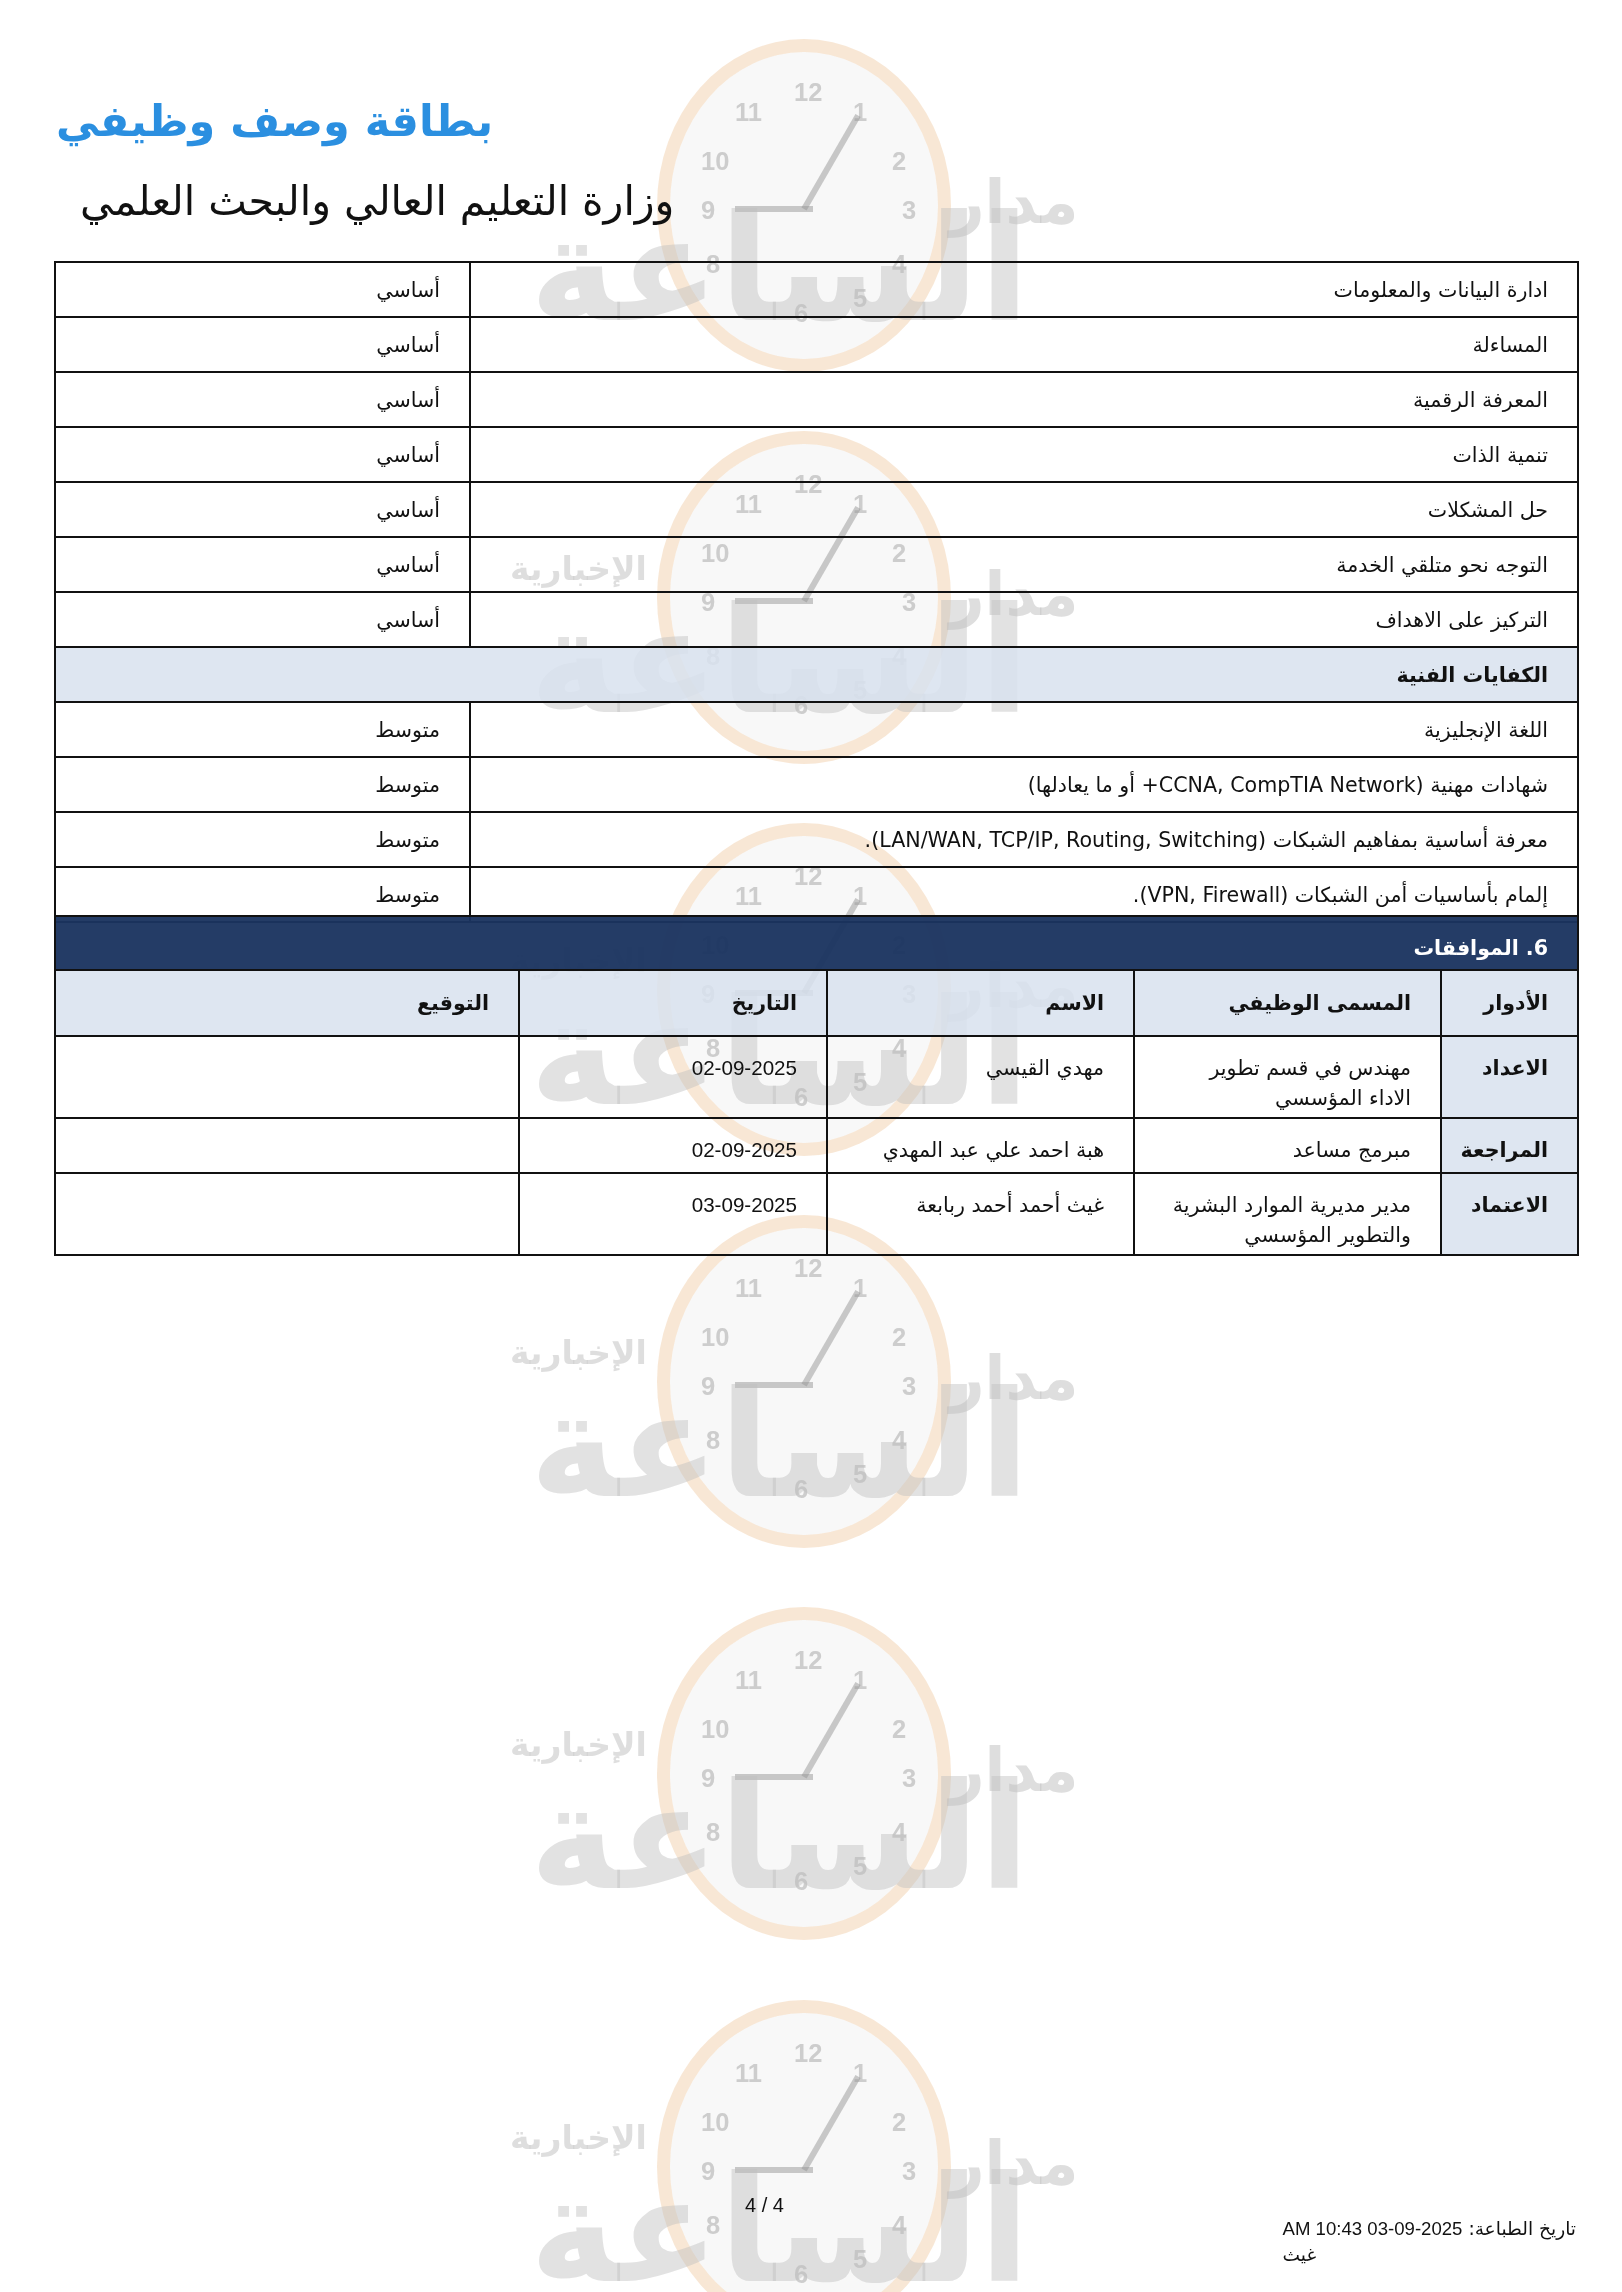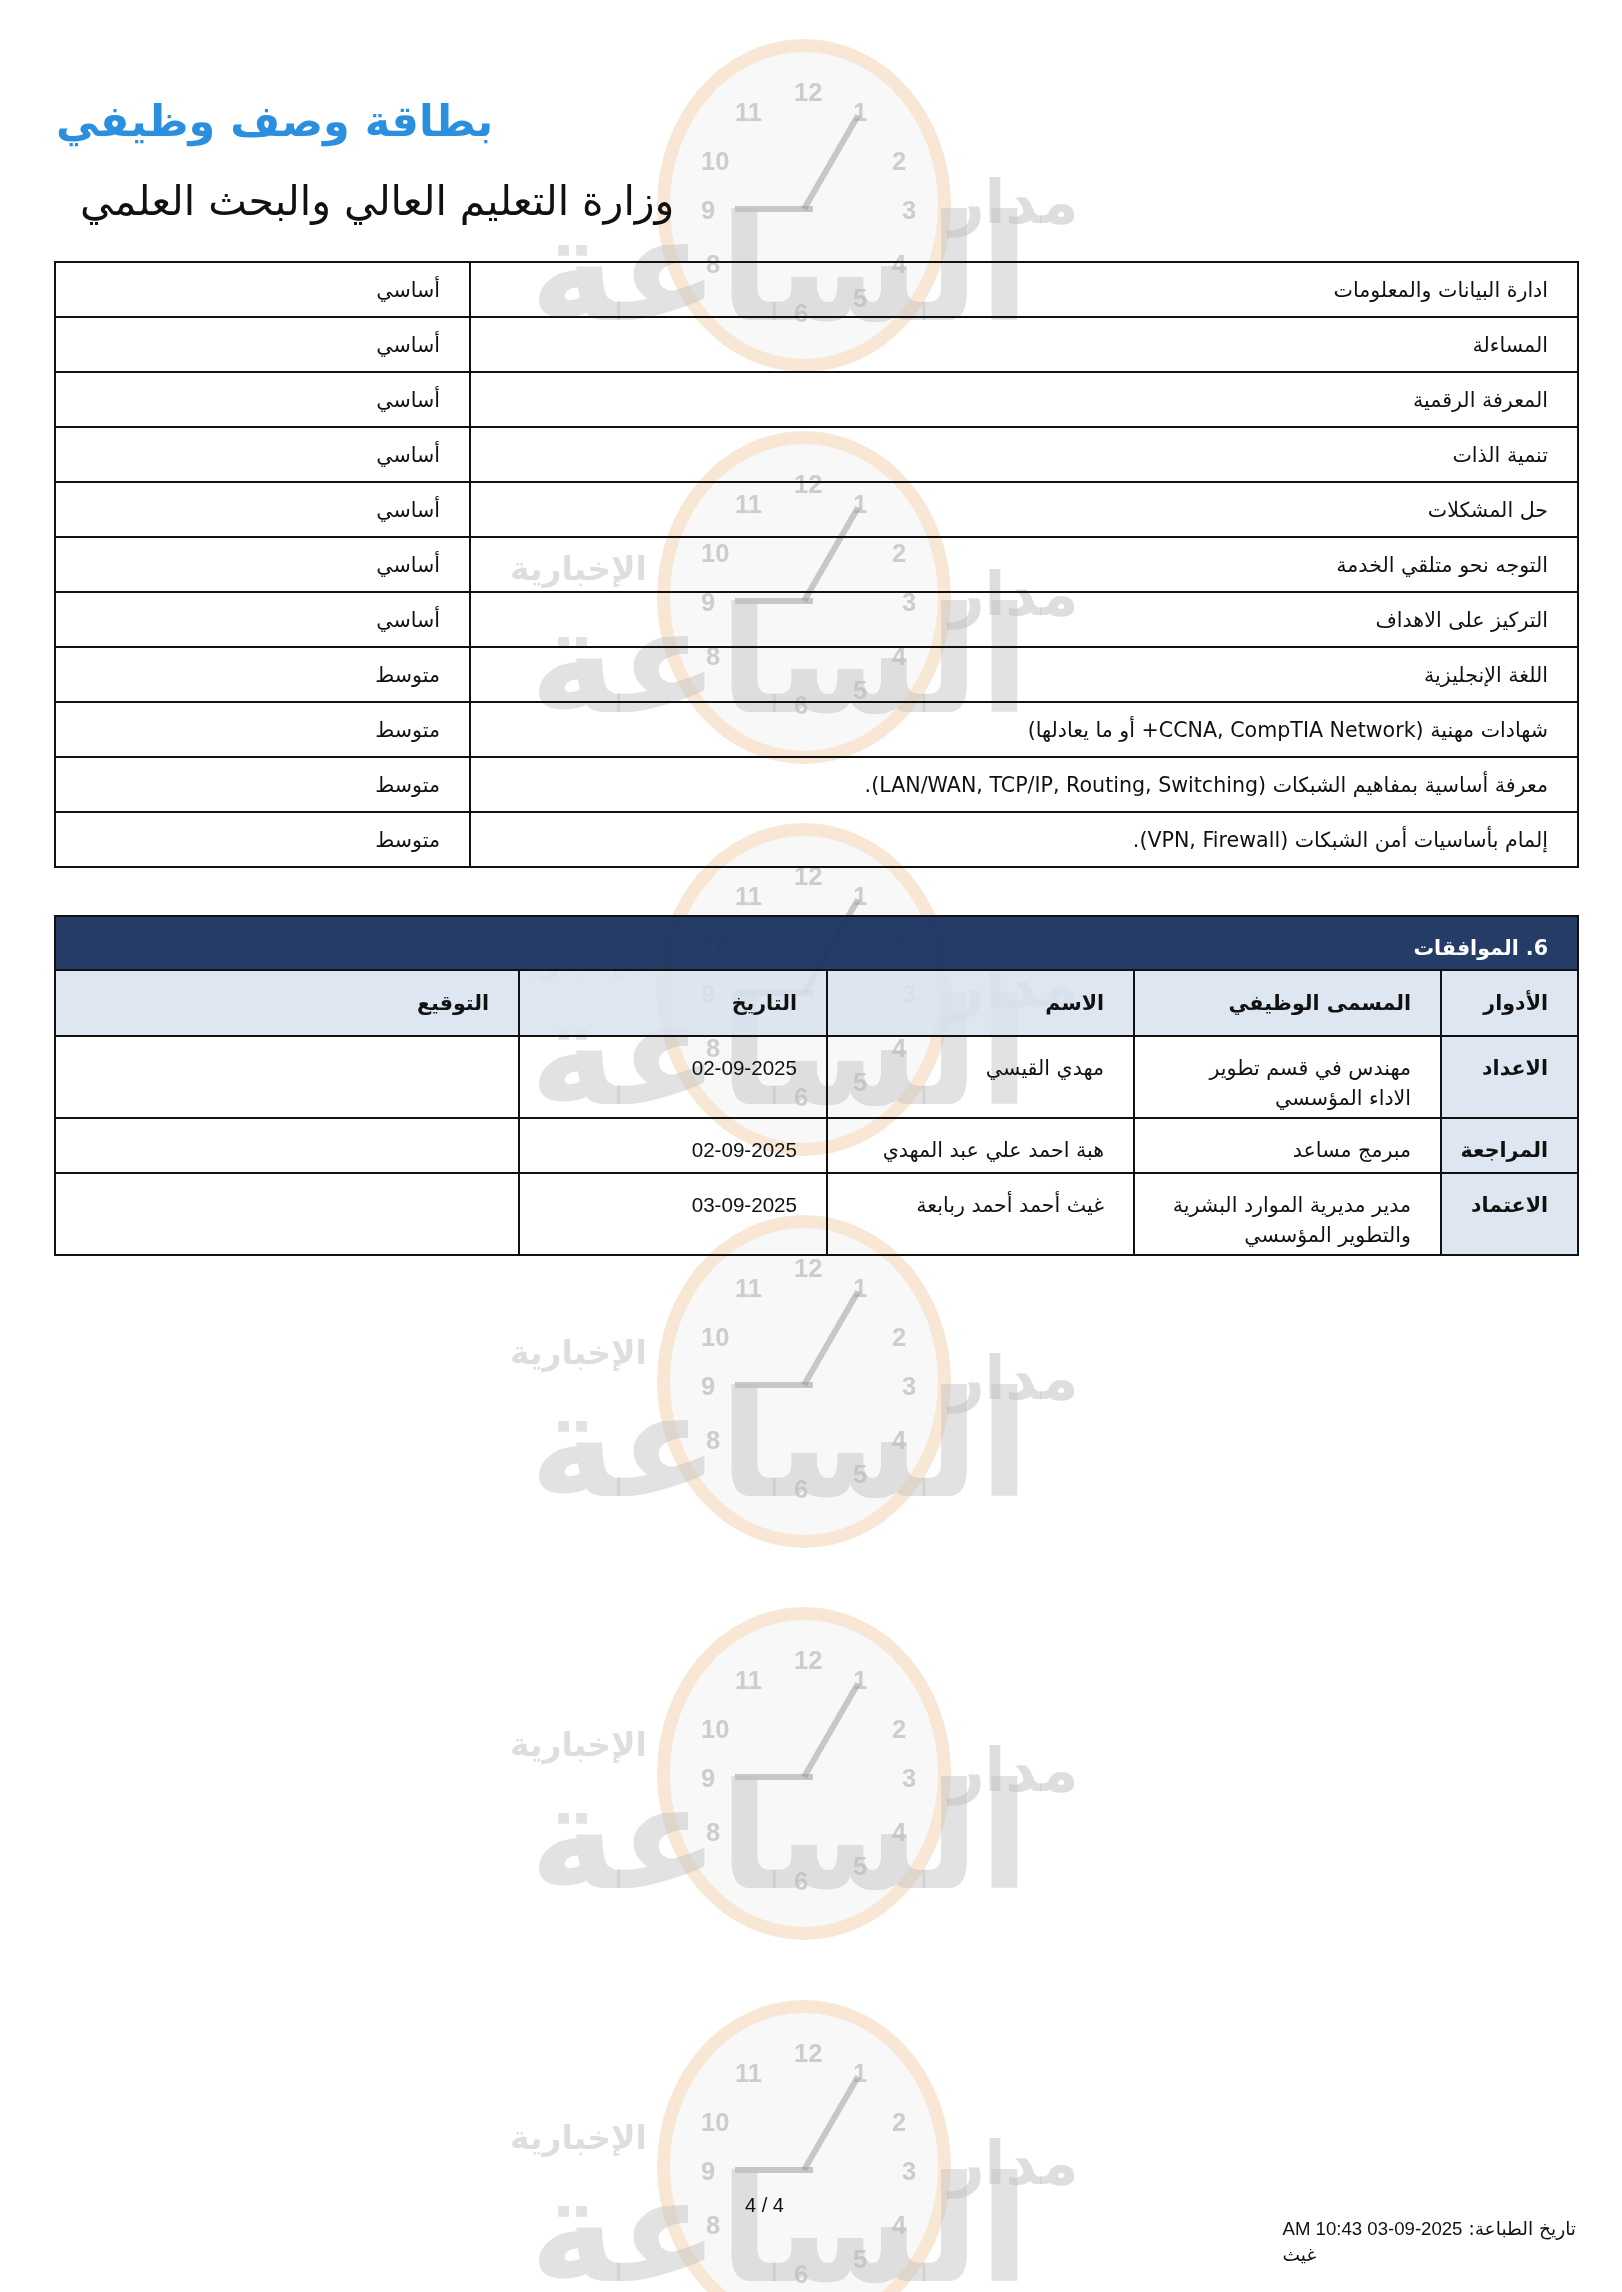--- a/index.html
+++ b/index.html
@@ -202,20 +202,23 @@
       <td>حل المشكلات</td>
       <td>أساسي</td>
     </tr>
     <tr>
       <td>التوجه نحو متلقي الخدمة</td>
       <td>أساسي</td>
     </tr>
     <tr>
       <td>التركيز على الاهداف</td>
       <td>أساسي</td>
+    </tr>
+    <tr class="sec-light">
+      <td colspan="2">الكفايات الفنية</td>
     </tr>
     <tr>
       <td>اللغة الإنجليزية</td>
       <td>متوسط</td>
     </tr>
     <tr>
       <td>شهادات مهنية (CCNA, CompTIA Network+ أو ما يعادلها)</td>
       <td>متوسط</td>
     </tr>
     <tr>

